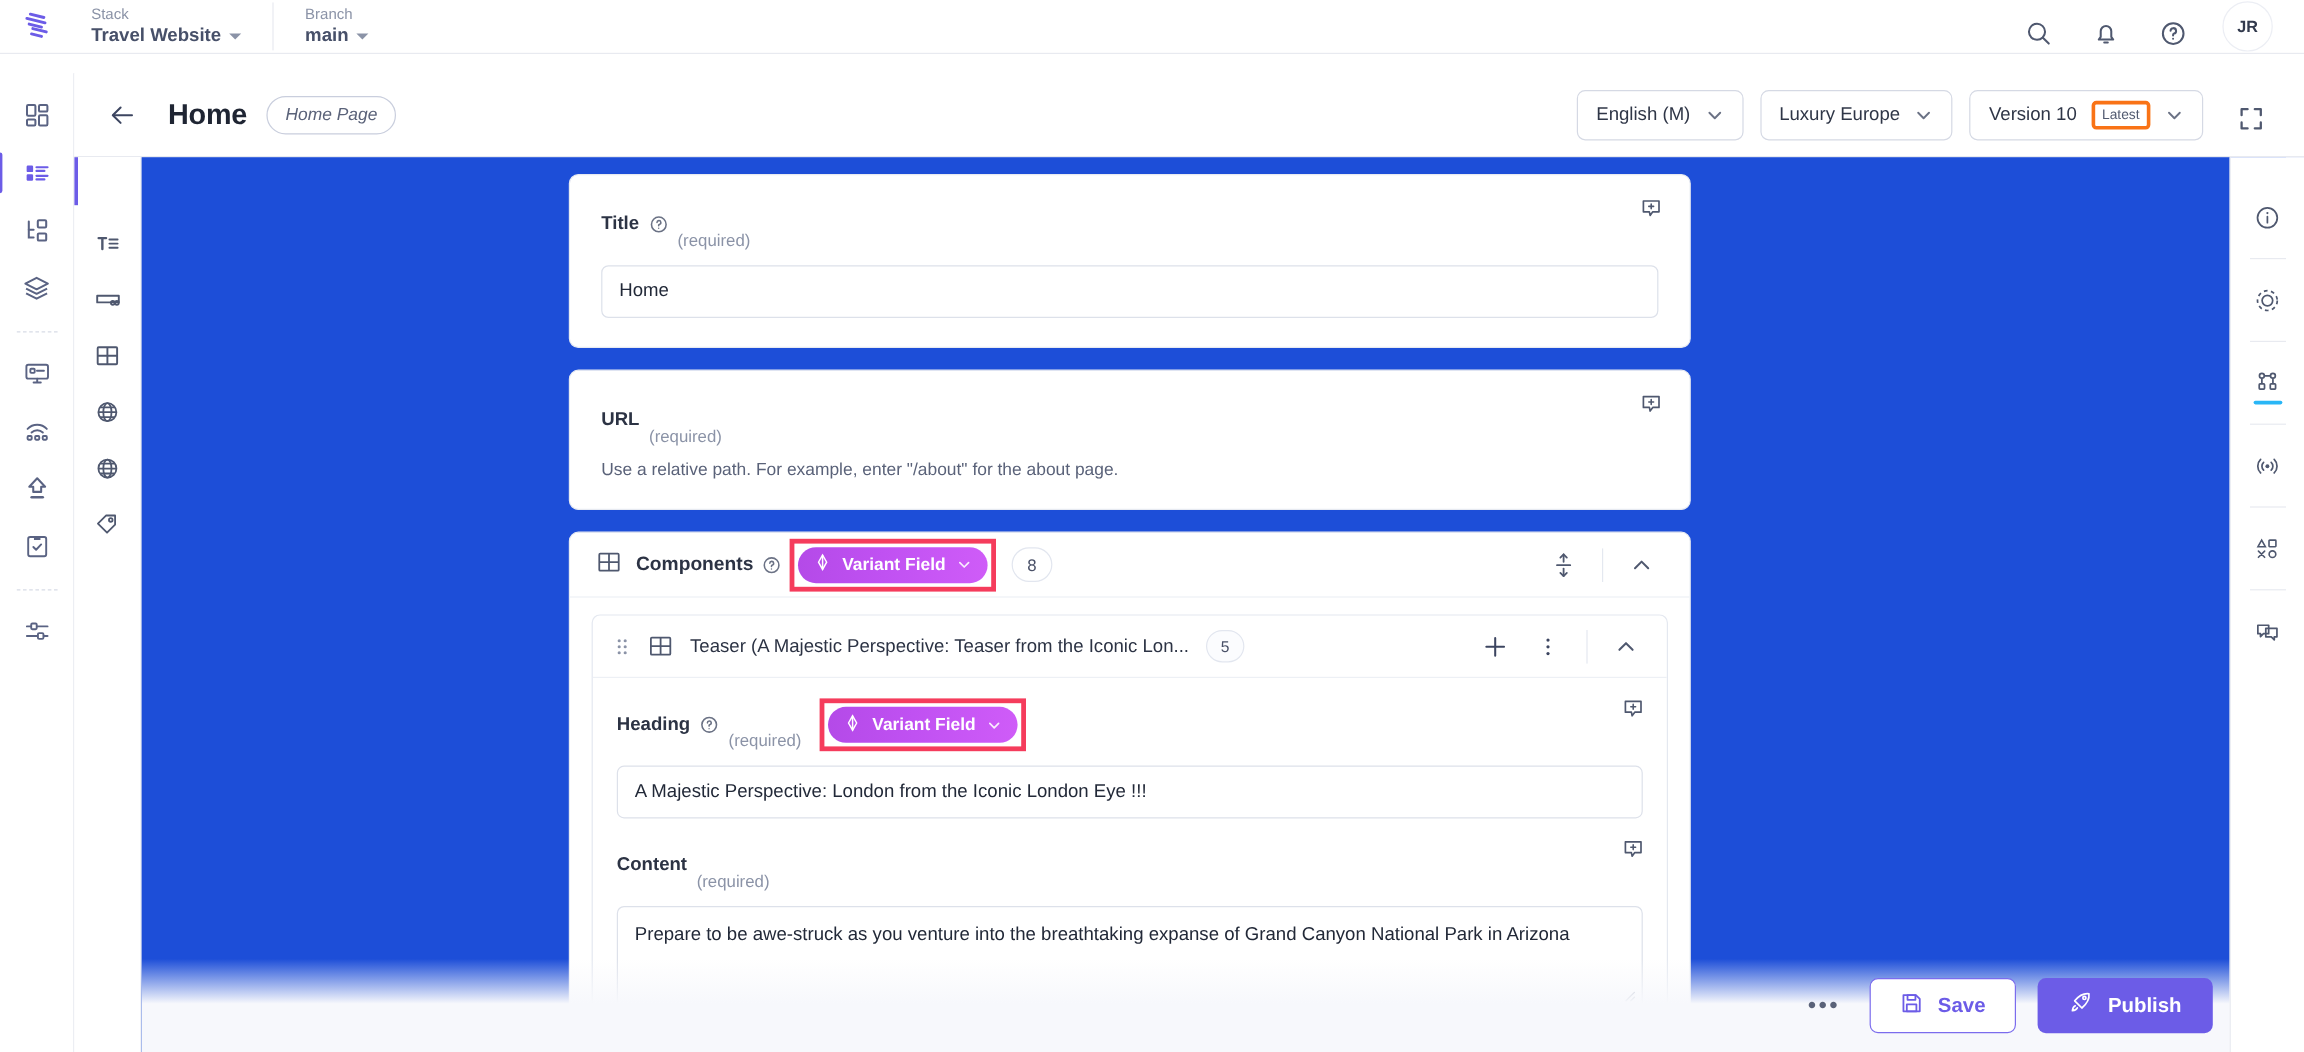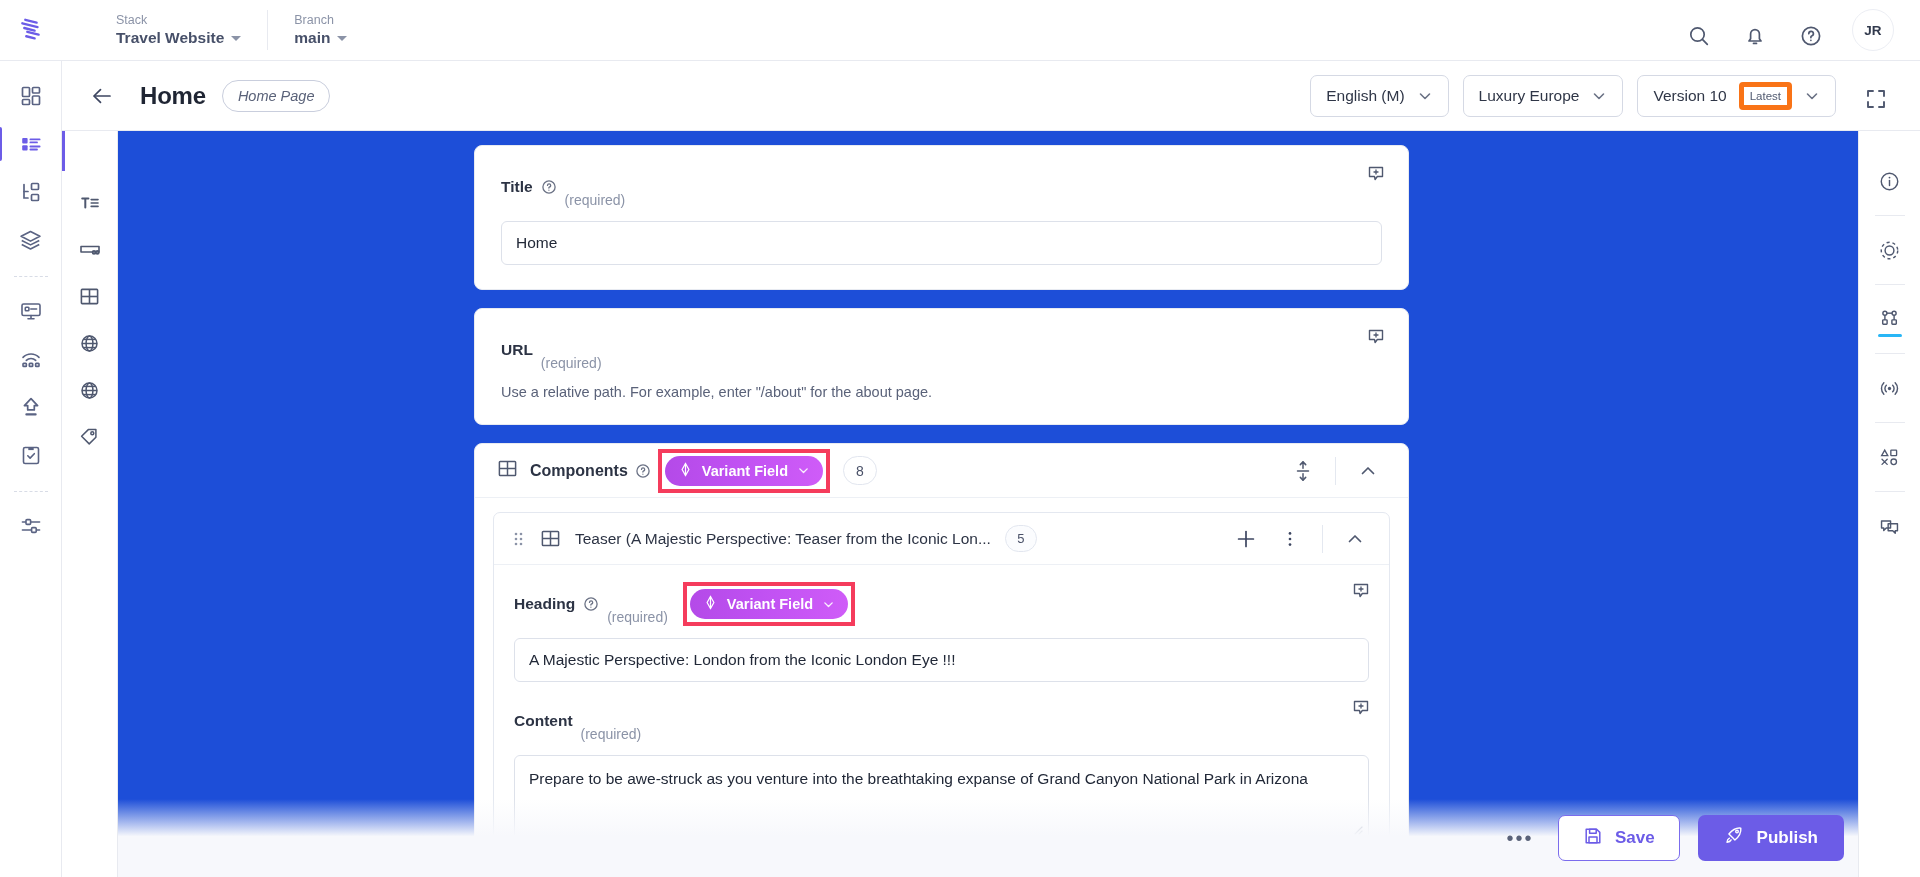--- a/index.html
+++ b/index.html
@@ -7,23 +7,23 @@
     width: 1920px; height: 877px;
     font-family: "Liberation Sans", sans-serif;
     background: #ffffff;
     overflow: hidden;
     color: #4a5568;
   }
   .app { position: relative; width: 1920px; height: 877px; }
 
   
   .topbar {
-    position: absolute; top: 0; left: 0; width: 1920px; height: 61px;
+    position: absolute; top: 0; left: 0; width: 1920px; height: 45px;
     background: #ffffff; border-bottom: 1px solid #e8eaf0;
-    display: flex; align-items: center; gap: 40px;
+    display: flex; align-items: center;
   }
   .brand-logo { width: 62px; display: flex; align-items: center; justify-content: center; }
   .brand-logo svg { display: block; }
   .stack-group { display: flex; align-items: center; height: 100%; }
   .ctx-block { padding: 0 26px 0 14px; display: flex; flex-direction: column; justify-content: center; height: 40px; }
   .ctx-block.bordered { border-left: 1px solid #e8eaf0; padding-left: 26px; }
   .ctx-label { font-size: 12.5px; color: #8b93a7; line-height: 16px; }
   .ctx-value { font-size: 15.5px; color: #475069; font-weight: 600; line-height: 20px; display: flex; align-items: center; gap: 7px; }
   .caret-sm { width: 0; height: 0; border-left: 5px solid transparent; border-right: 5px solid transparent; border-top: 5px solid #8b93a7; }
   .topbar-right { margin-left: auto; display: flex; align-items: flex-end; gap: 26px; padding-right: 26px; }
@@ -74,21 +74,21 @@
     font-size: 14.5px; color: #5a6279; background: #fff; cursor: pointer; white-space: nowrap; font-style: italic;
   }
   .ph-right { margin-left: auto; display: flex; align-items: flex-end; gap: 14px; }
   .select-box {
     height: 42px; border: 1px solid #d5d9e4; border-radius: 7px; background: #fff;
     display: flex; align-items: center; gap: 12px; padding: 0 15px; cursor: pointer;
     font-size: 15.5px; color: #2f3647;
   }
   .select-box .chev { color: #6b7285; }
   .latest-tag {
-    border: 5px solid #f97316; border-radius: 4px; padding: 2px 6px;
+    border: 3px solid #f97316; border-radius: 4px; padding: 2px 6px;
     font-size: 11.5px; color: #515a70; line-height: 14px;
   }
   .expand-btn { width: 36px; height: 36px; display: flex; align-items: center; justify-content: center; cursor: pointer; margin-left: 8px; }
 
   
   .canvas {
     position: absolute; top: 131px; left: 118px; width: 1802px; height: 746px;
     background: #1d4ed8; overflow: hidden;
   }
   .form-col { position: absolute; left: 356px; top: 14px; width: 935px; }

